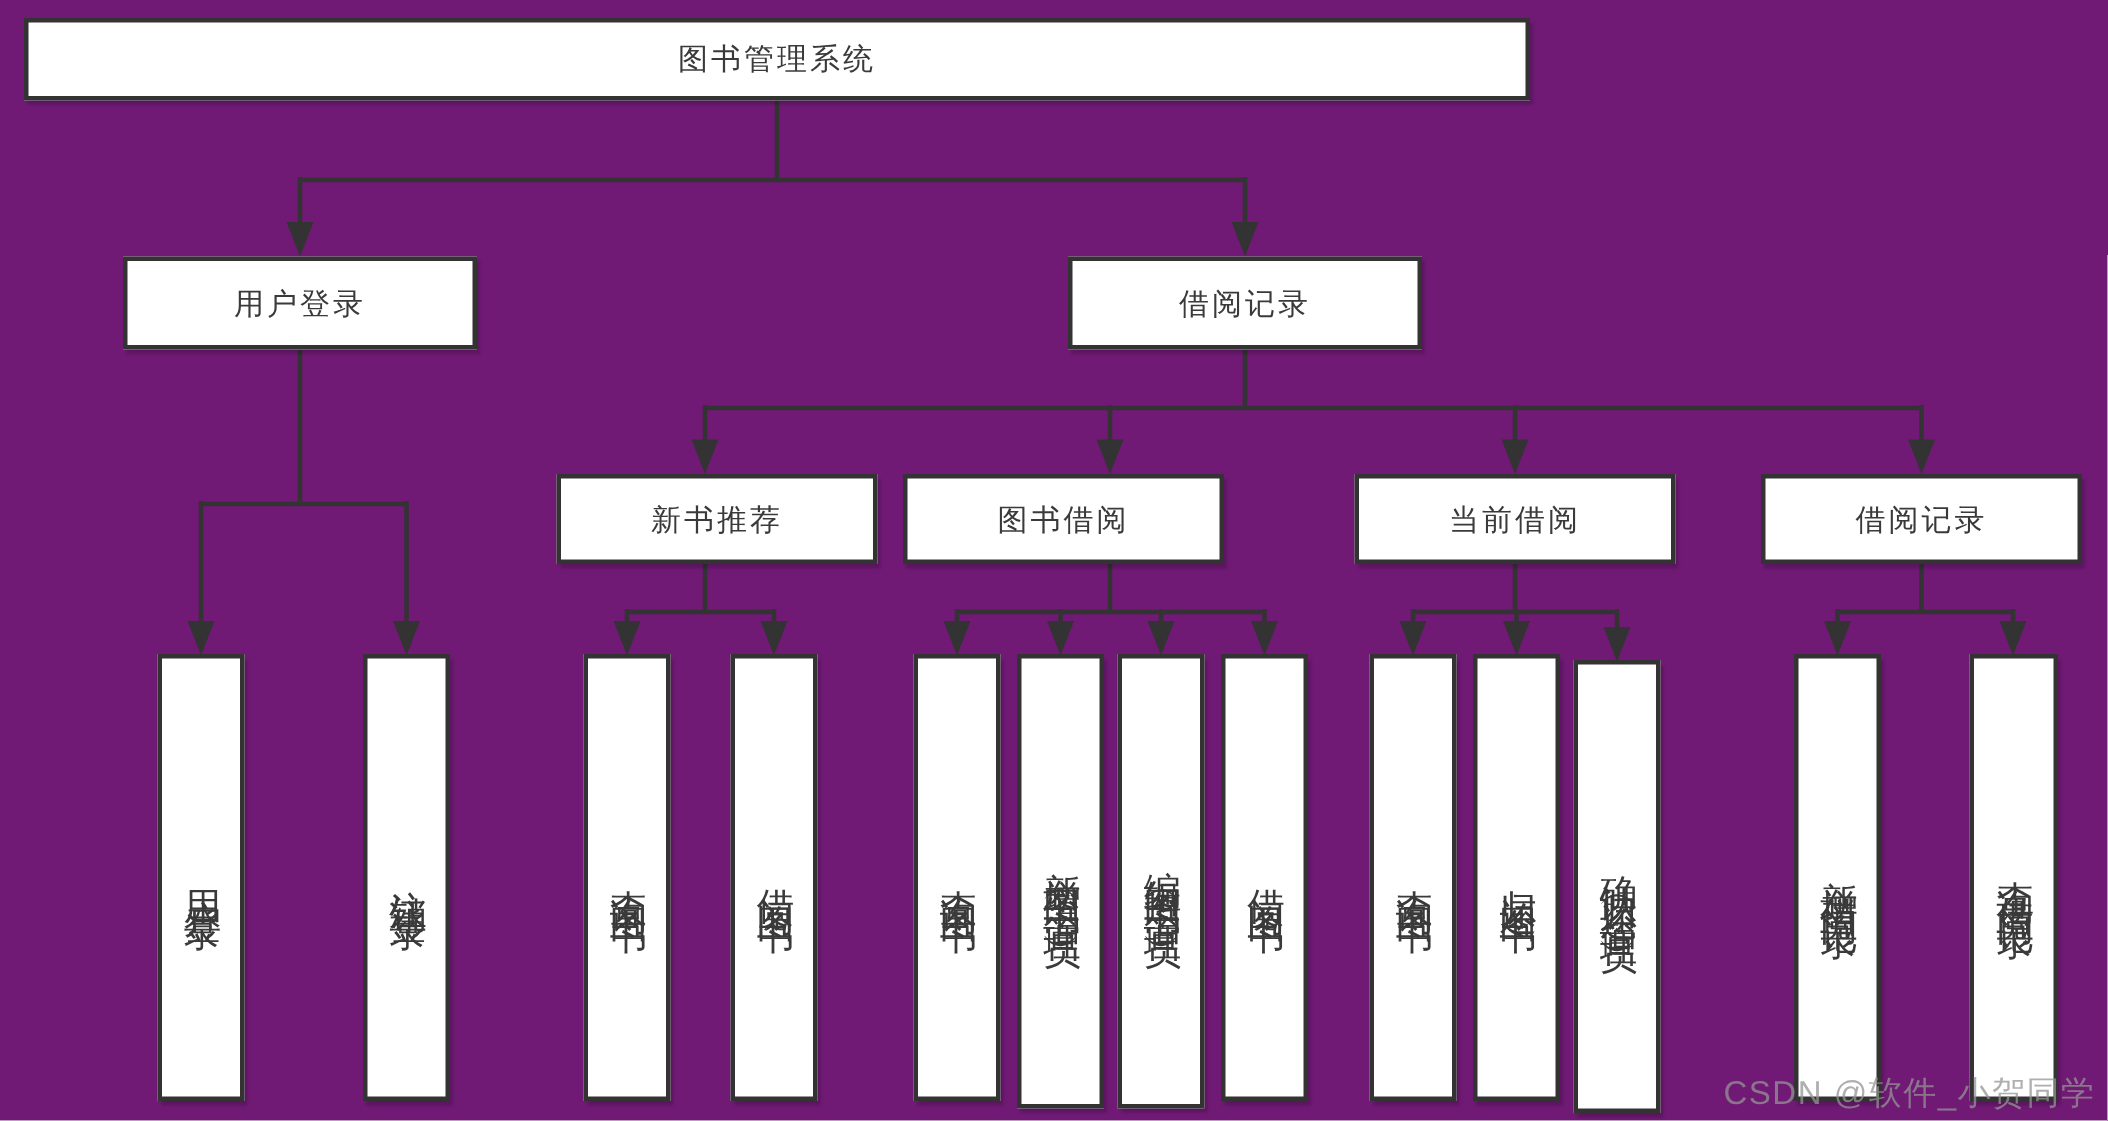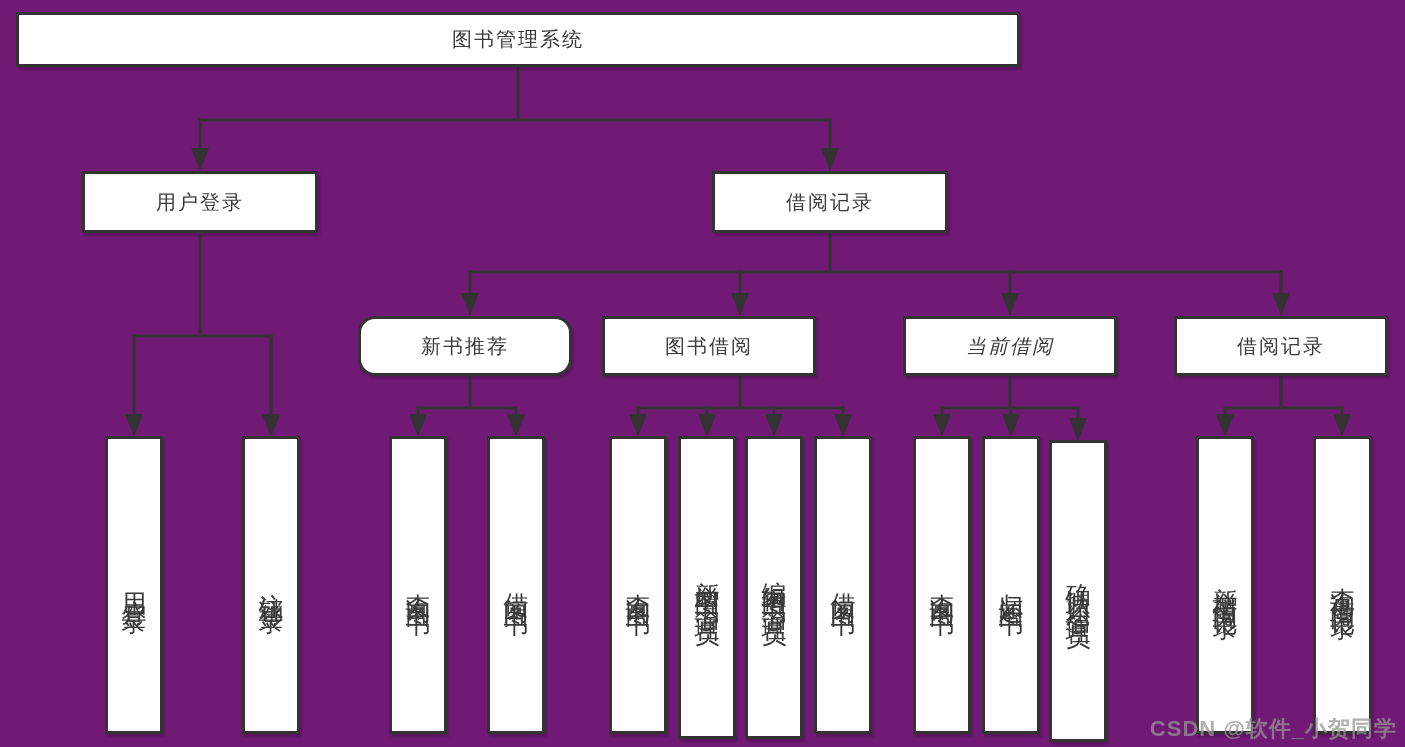--- a/index.html
+++ b/index.html
@@ -39,21 +39,20 @@
   }
   .watermark {
     position: absolute;
     right: 8px;
     top: 714px;
     z-index: 2;
     font-size: 22px;
     color: rgba(148,148,148,0.75);
     letter-spacing: 1px;
     white-space: nowrap;
-    font-weight: bold;
   }
 </style>
 </head>
 <body>
 
 <div class="stage">
 
   <svg class="wires" width="1405" height="747" viewBox="0 0 1405 747">
 
     <path d="M518,67 V120 M200,120 H830 M200,118 V150 M830,118 V150" stroke="#333333" stroke-width="3" fill="none"></path>
@@ -94,27 +93,27 @@
     <span>图书管理系统</span>
   </div>
 
   <div class="box h" style="left:82px; top:171px; width:236px; height:62px;">
     <span>用户登录</span>
   </div>
   <div class="box h" style="left:712px; top:171px; width:236px; height:62px;">
     <span>借阅记录</span>
   </div>
 
-  <div class="box h" style="left:358px; top:316px; width:214px; height:60px;border-radius:17px;">
+  <div class="box h" style="left:371px; top:316px; width:214px; height:60px;">
     <span>新书推荐</span>
   </div>
   <div class="box h" style="left:602px; top:316px; width:214px; height:60px;">
     <span>图书借阅</span>
   </div>
-  <div class="box h" style="left:903px; top:316px; width:214px; height:60px;font-style:italic;">
+  <div class="box h" style="left:903px; top:316px; width:214px; height:60px;">
     <span>当前借阅</span>
   </div>
   <div class="box h" style="left:1174px; top:316px; width:214px; height:60px;font-family:Liberation Serif, serif;">
     <span>借阅记录</span>
   </div>
 
   <div class="box v" style="left:105px; top:436px; width:58px; height:298px;">
     <span>用户登录</span>
   </div>
   <div class="box v" style="left:242px; top:436px; width:58px; height:298px;">

